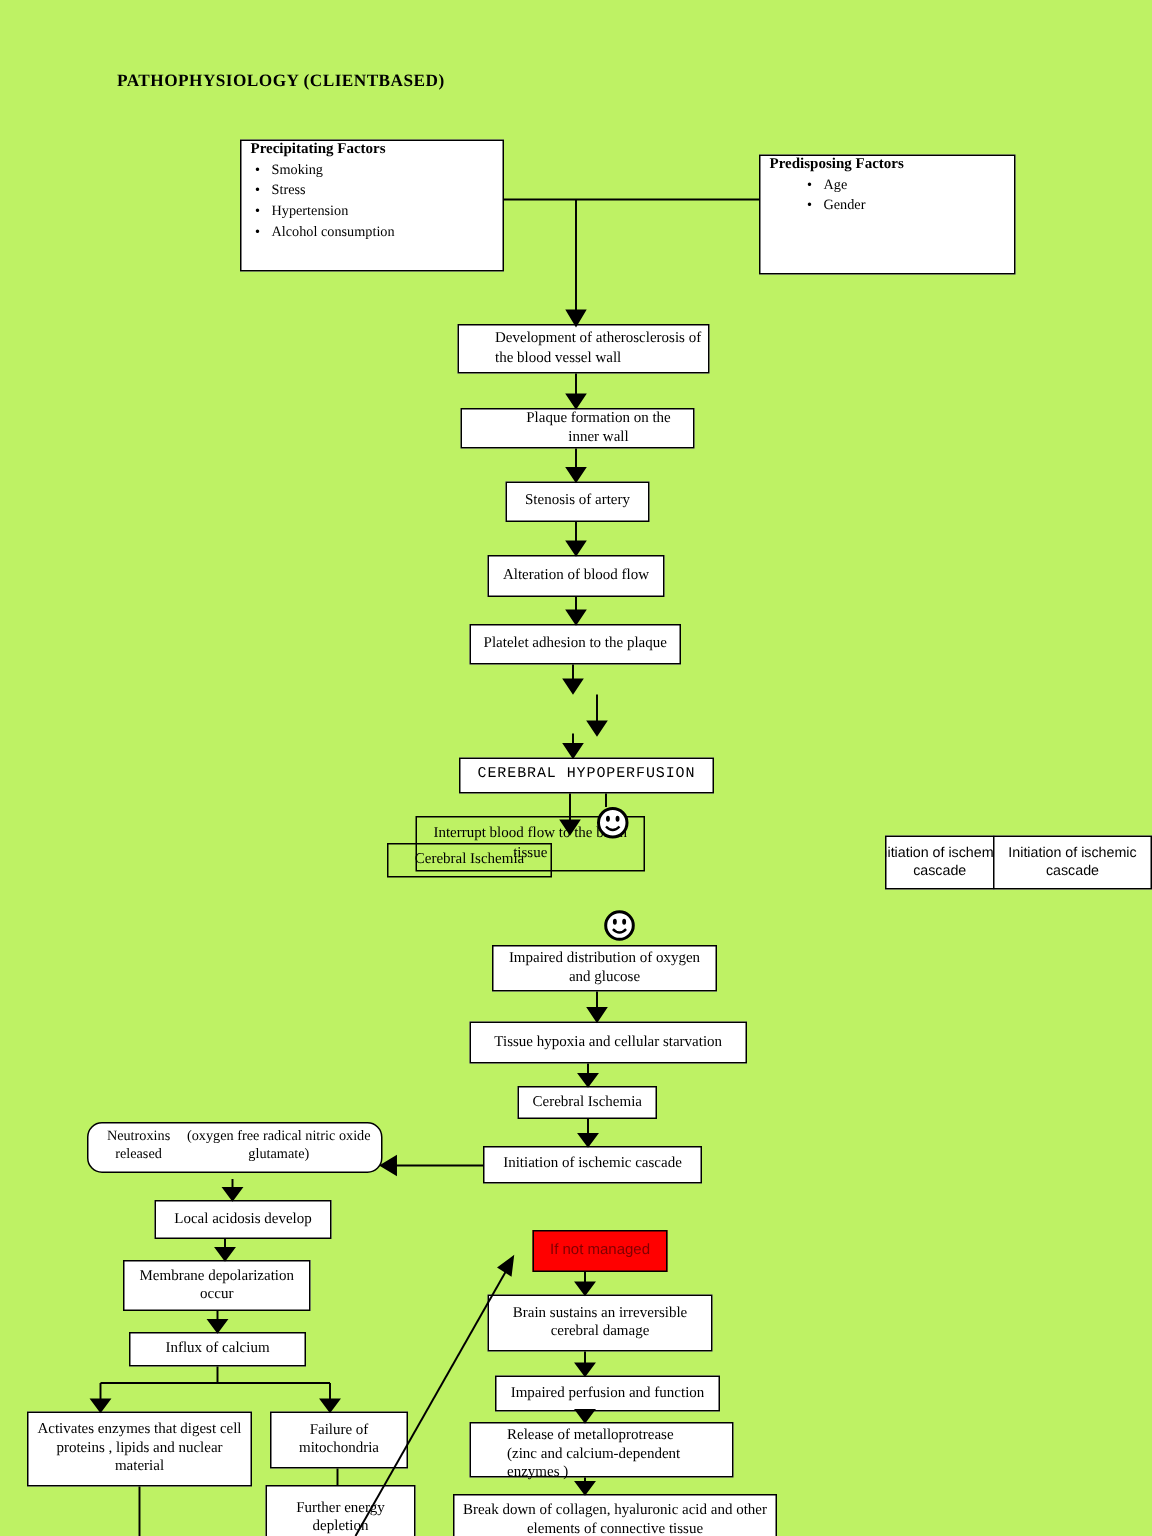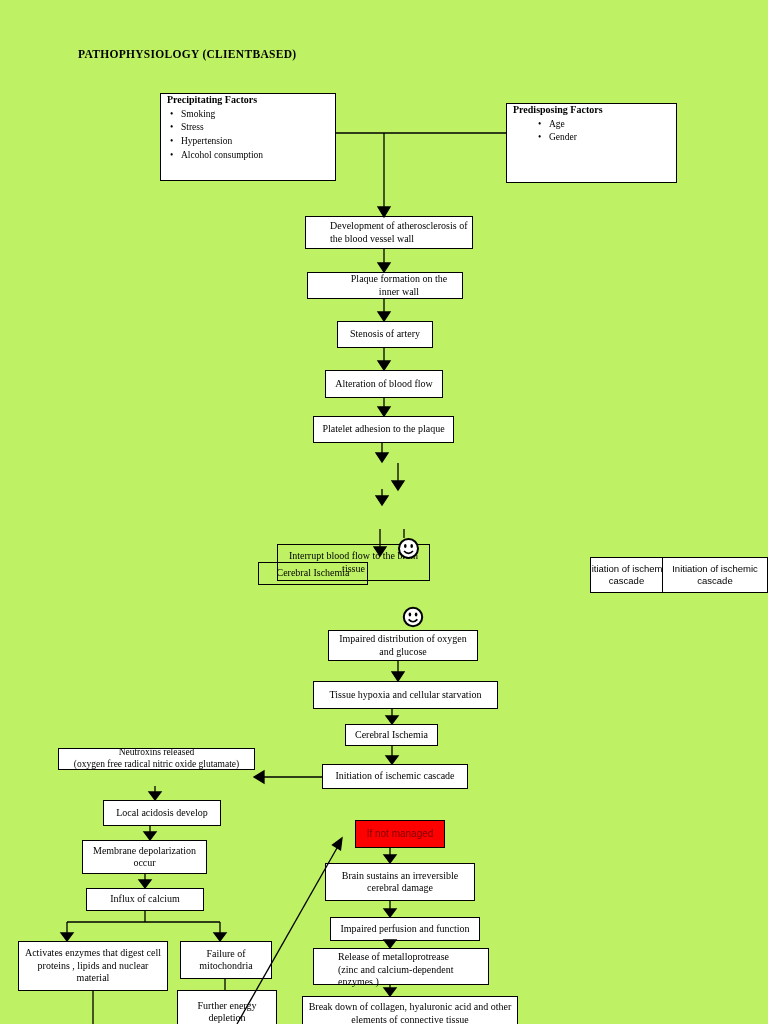--- a/index.html
+++ b/index.html
@@ -59,20 +59,23 @@
   </div>
   <div class="box" style="left:337px;top:321px;width:96px;height:27px;">
     <span>Stenosis of artery</span>
   </div>
   <div class="box" style="left:325px;top:370px;width:118px;height:28px;">
     <span>Alteration of blood flow</span>
   </div>
   <div class="box" style="left:313px;top:416px;width:141px;height:27px;">
     <span>Platelet adhesion to the plaque</span>
   </div>
+  <div class="box mono" style="left:306px;top:505px;width:170px;height:24px;">
+    <span>CEREBRAL HYPOPERFUSION</span>
+  </div>
 
   <div class="box transparent" style="left:277px;top:544px;width:153px;height:37px;z-index:3;">
     <span>Interrupt blood flow to the brain tissue</span>
   </div>
   <div class="box transparent" style="left:258px;top:562px;width:110px;height:23px;z-index:4;">
     <span>Cerebral Ischemia</span>
   </div>
 
   <div class="box sans clipbox" style="left:590px;top:557px;width:73px;height:36px;">
     <span class="inner">Initiation of ischemic cascade</span>
@@ -87,21 +90,21 @@
   <div class="box" style="left:313px;top:681px;width:185px;height:28px;">
     <span>Tissue hypoxia and cellular starvation</span>
   </div>
   <div class="box" style="left:345px;top:724px;width:93px;height:22px;">
     <span>Cerebral Ischemia</span>
   </div>
   <div class="box" style="left:322px;top:764px;width:146px;height:25px;">
     <span>Initiation of ischemic cascade</span>
   </div>
 
-  <div class="box stack" style="left:58px;top:748px;width:197px;height:22px;font-size:9.5px;flex-direction:column;">
+  <div class="box stack" style="left:58px;top:748px;width:197px;height:34px;font-size:9.5px;flex-direction:row;border-radius:10px;">
     <span>Neutroxins released</span>
     <span>(oxygen free radical nitric oxide glutamate)</span>
   </div>
   <div class="box" style="left:103px;top:800px;width:118px;height:26px;">
     <span>Local acidosis develop</span>
   </div>
   <div class="box" style="left:82px;top:840px;width:125px;height:34px;">
     <span>Membrane depolarization occur</span>
   </div>
   <div class="box" style="left:86px;top:888px;width:118px;height:23px;">

